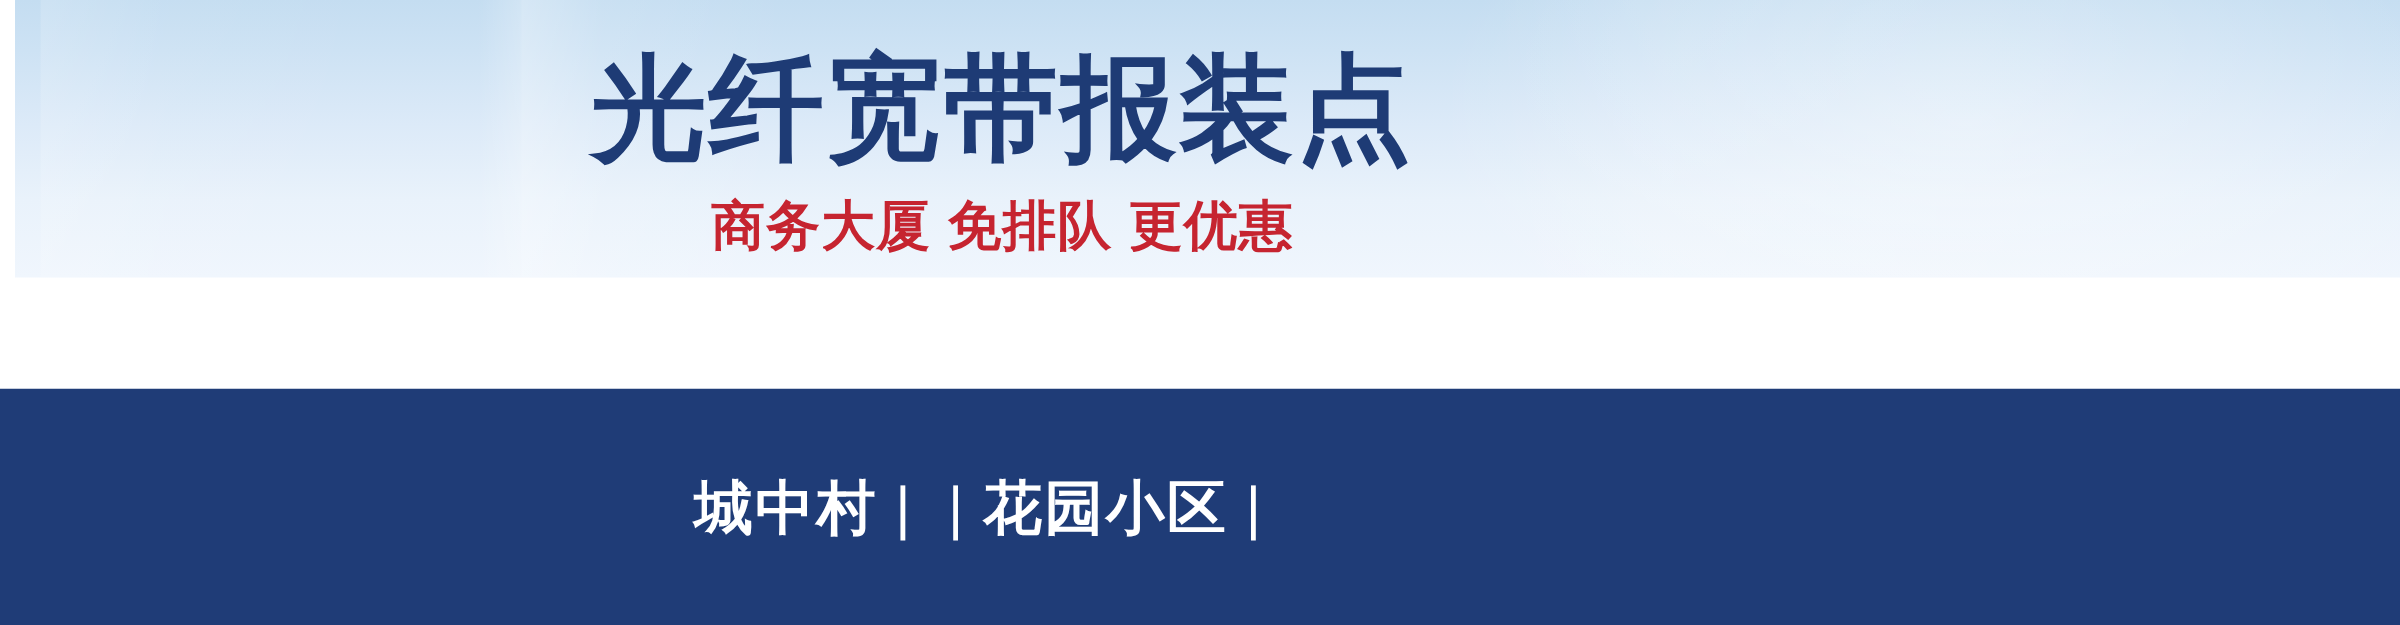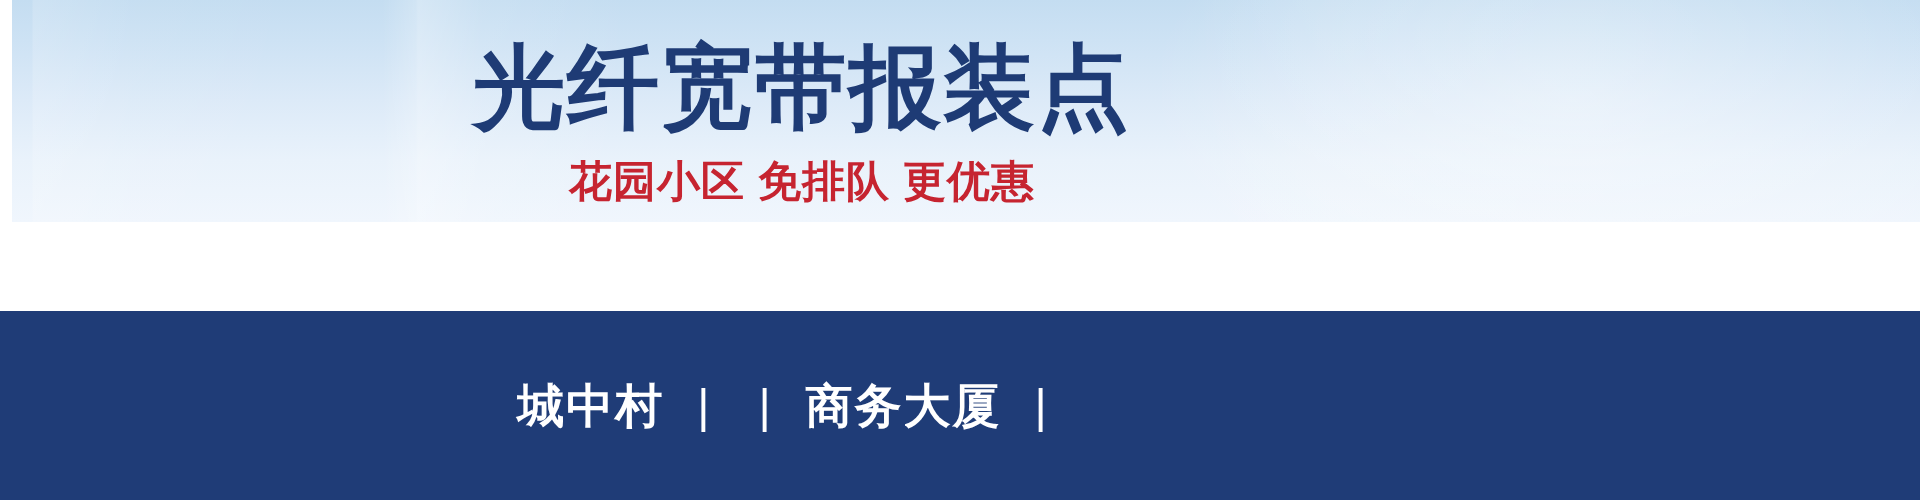--- a/index.html
+++ b/index.html
@@ -145,21 +145,20 @@
     margin: 0;
     padding: 0;
     font-size: 47px;
     line-height: 1.0;
     font-weight: 700;
     letter-spacing: 2px;
     color: #ffffff;
     white-space: nowrap;
     display: flex;
     align-items: flex-end;
-    gap: 19px;
   }
 
   .strip-item { display: inline-block; }
 
   .strip-sep {
     display: inline-block;
     padding: 0 14px;
     font-weight: 400;
     color: #ffffff;
   }
@@ -169,31 +168,31 @@
 
 <div class="banner">
 
   <div class="hero">
     <div class="hero-bands"></div>
     <div class="hero-soft-glow"></div>
 
     <div class="hero-content">
       <h1 class="headline">光纤宽带报装点</h1>
 
-      <p class="subline">花园小区 免排队 更优惠</p>
+      <p class="subline">商务大厦 免排队 更优惠</p>
 
       <div class="subline-rule"></div>
     </div>
   </div>
 
   <div class="strip">
     <div class="strip-content">
       <div class="strip-text">
         <span class="strip-item">城中村</span>
         <span class="strip-sep">|</span>
         <span class="strip-sep">|</span>
-        <span class="strip-item">商务大厦</span>
+        <span class="strip-item">花园小区</span>
         <span class="strip-sep">|</span>
       </div>
     </div>
   </div>
 
 </div>
 
 </body></html>

